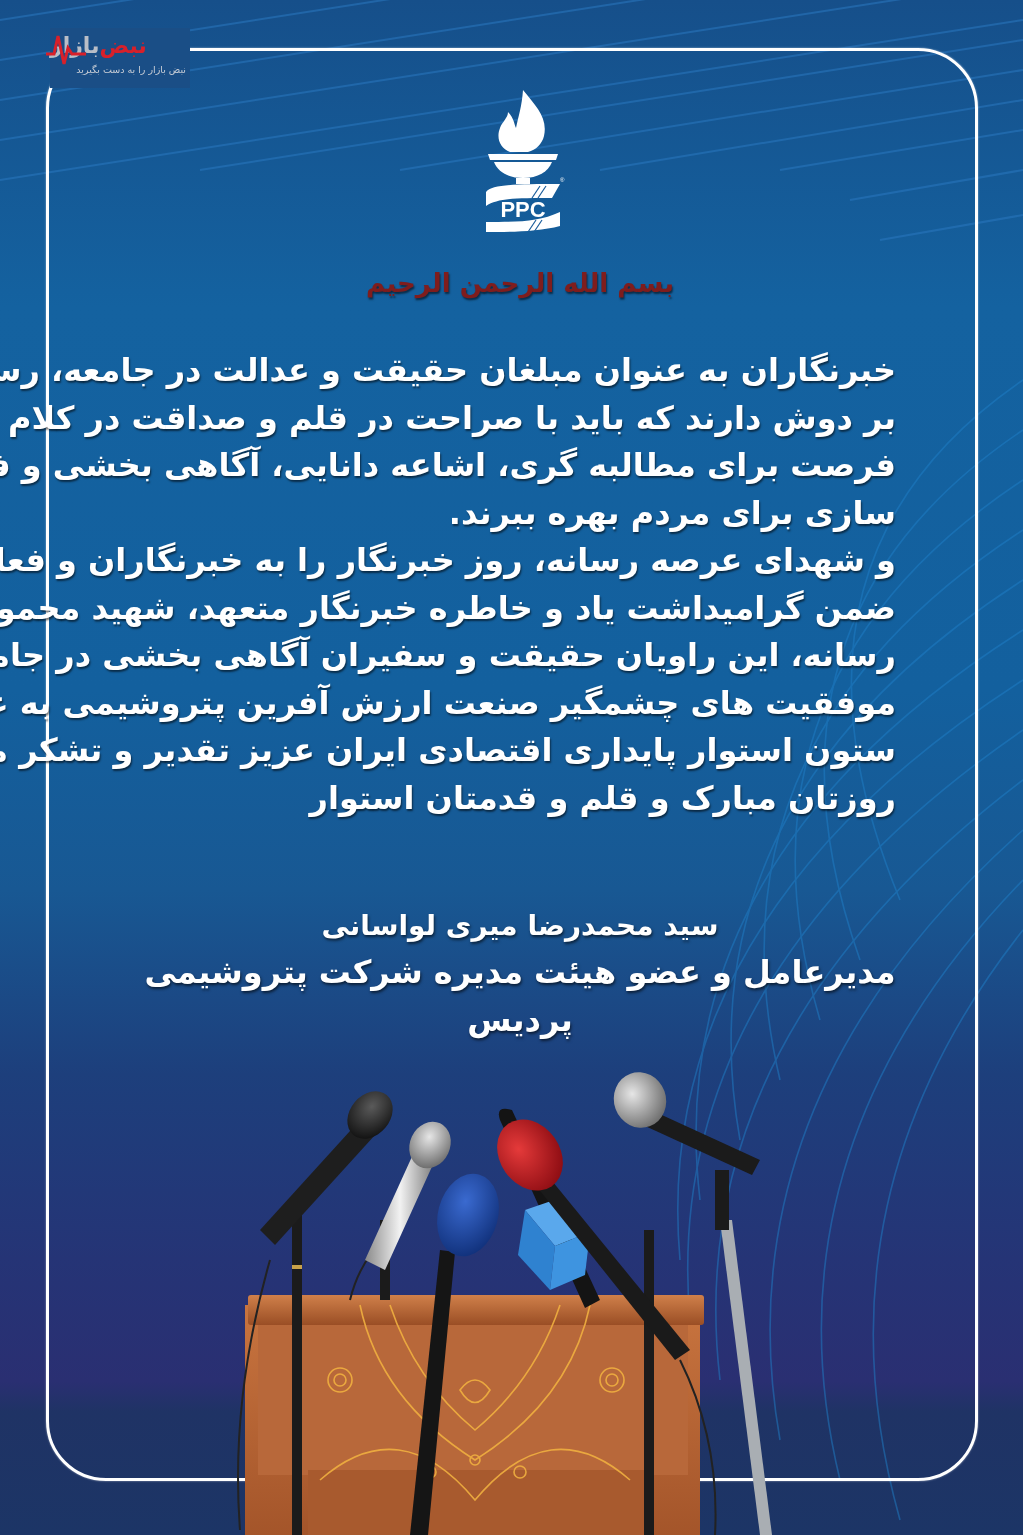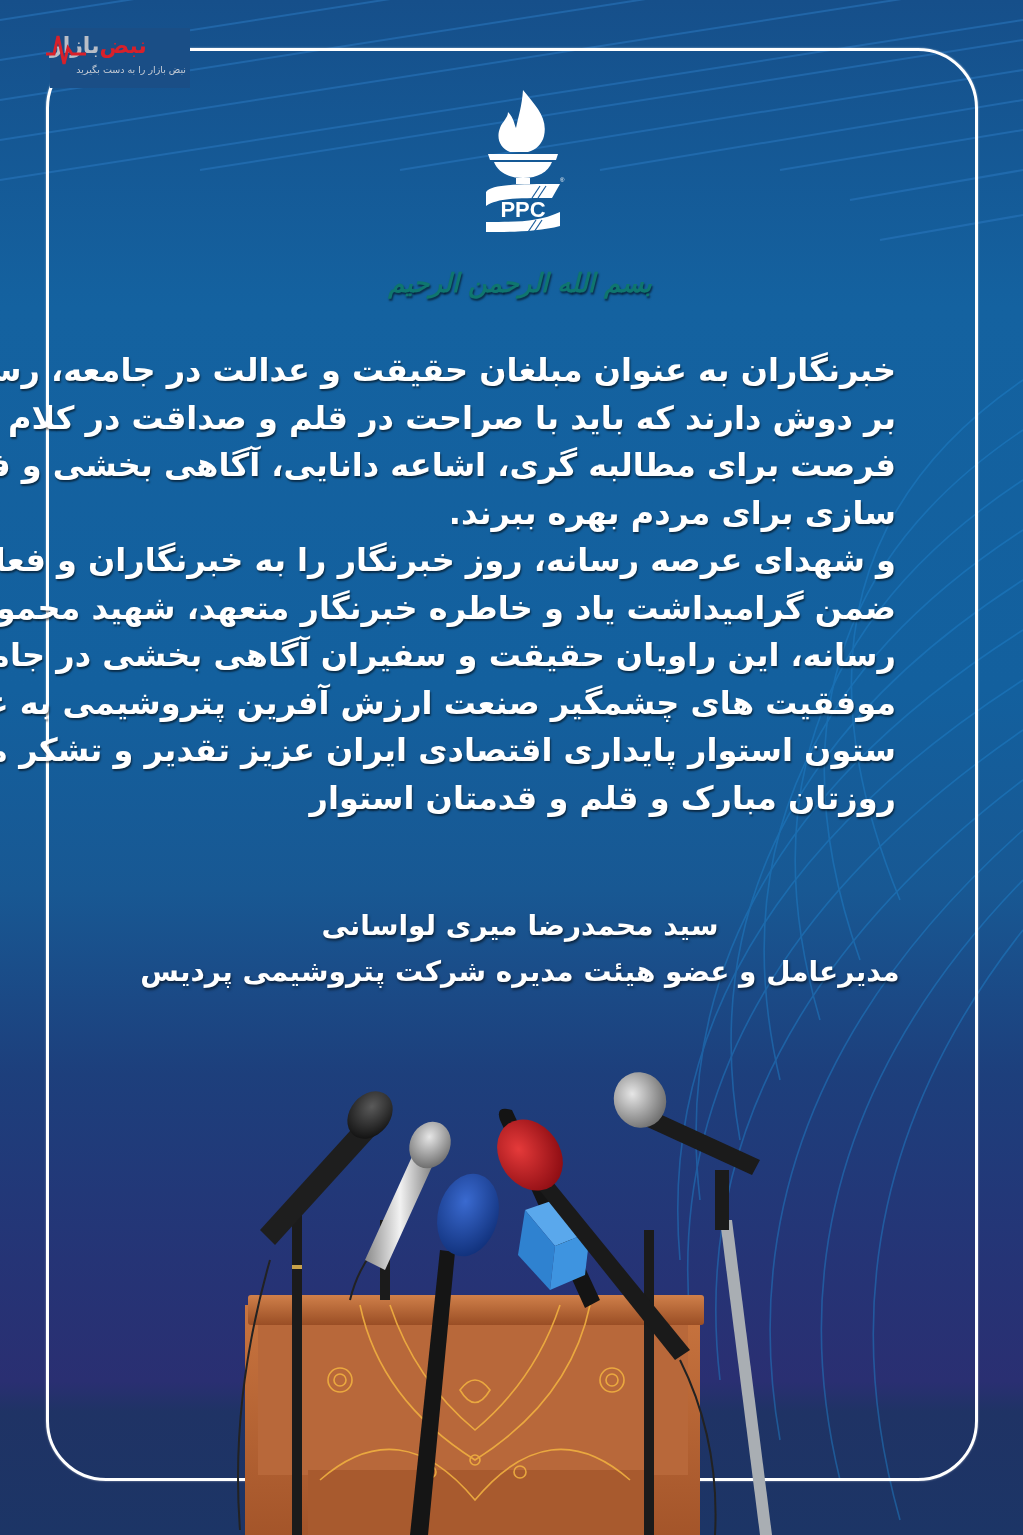--- a/index.html
+++ b/index.html
@@ -37,42 +37,41 @@
     .watermark .tagline {
       direction: rtl; text-align: right;
       font-size: 9.5px; color: #c9ced6; margin-top: 4px; padding-right: 4px;
     }
     .logo {
       position: absolute; left: 478px; top: 88px; width: 90px; height: 145px;
     }
     .basmala {
       position: absolute; left: 300px; top: 268px; width: 440px;
       text-align: center; direction: rtl;
-      font-size: 26px; font-weight: bold; color: #0f766e;
+      font-size: 26px; font-weight: bold; color: #7f1d1d;
       text-shadow: 1px 2px 2px rgba(0,0,0,0.55);
-      font-style: italic;
     }
     .body-text {
       position: absolute; left: 138px; top: 347px; width: 758px;
       direction: rtl; text-align: justify; text-align-last: right;
       color: #ffffff; font-size: 32px; font-weight: bold;
       line-height: 47.5px;
       text-shadow: 1px 2px 2px rgba(0,0,0,0.55);
     }
     .body-text .line { display: block; white-space: nowrap; text-align: justify; text-align-last: justify; }
     .body-text .line.last { text-align-last: right; }
     .signature {
       position: absolute; left: 130px; top: 880px; width: 780px;
       direction: rtl; text-align: center;
       color: #ffffff; font-weight: bold;
       text-shadow: 1px 2px 3px rgba(0,0,0,0.6);
       margin-top: 24px;
     }
     .signature .name { font-size: 28px; line-height: 44px; }
-    .signature .title { font-size: 28px; line-height: 48px; }
+    .signature .title { font-size: 32px; line-height: 48px; }
     .illustration {
       position: absolute; left: 200px; top: 1060px; width: 620px; height: 475px;
     }
   </style>
 </head>
 <body>
 
 <svg class="bg-lines" width="1023" height="1535" viewBox="0 0 1023 1535">
   <g stroke="#2a78c0" stroke-width="2" fill="none" opacity="0.55">
     <path d="M0 20 L1023 -140"></path>

